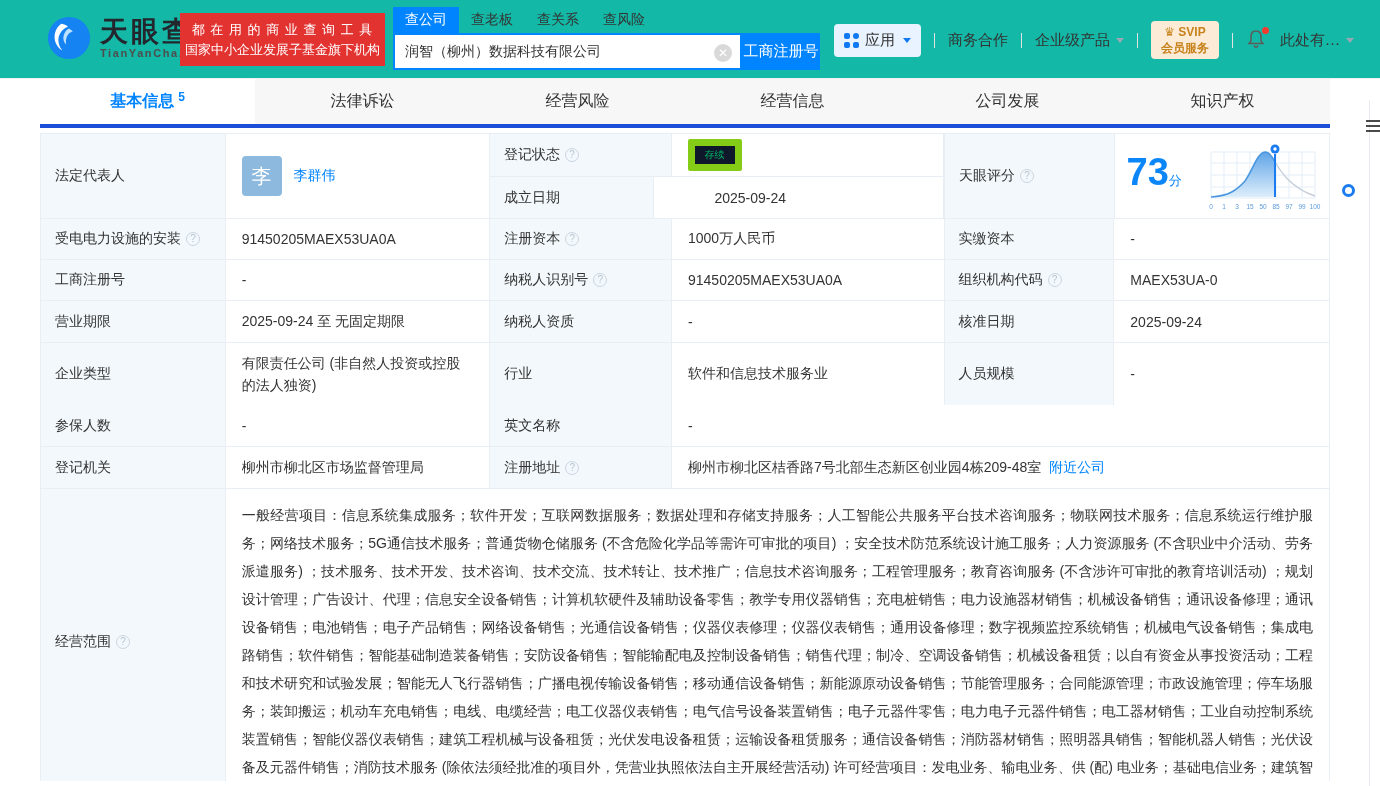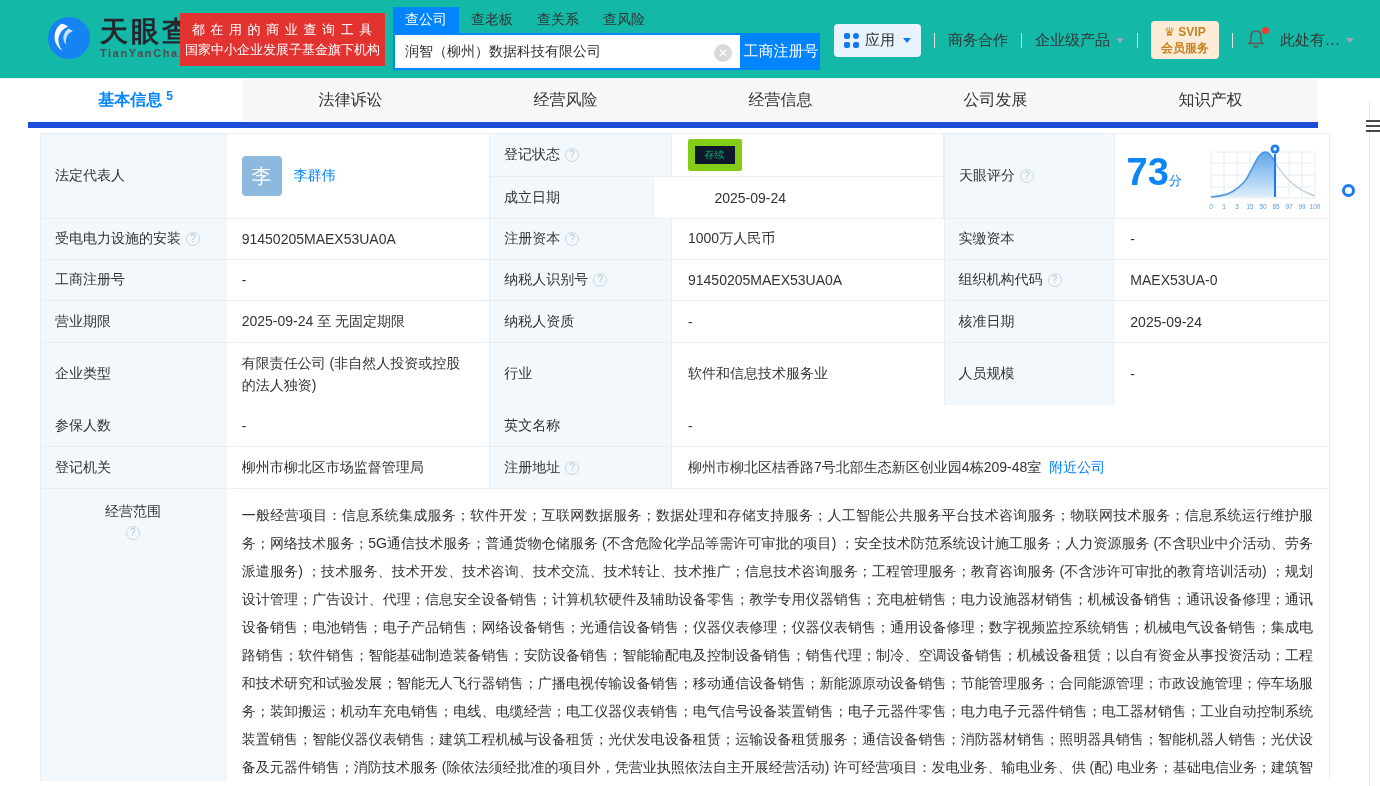--- a/index.html
+++ b/index.html
@@ -33,21 +33,21 @@
   .caret { width:0; height:0; border-left:4px solid transparent; border-right:4px solid transparent; border-top:5px solid #9aa7b5; margin-left:2px; }
   .caret.blue { border-top-color:#1079f2; }
   .hsep { width:1px; height:15px; background:#e3e3e3; margin:0 13px; }
   .hitem { cursor:pointer; display:flex; align-items:center; gap:4px; white-space:nowrap;font-family:Liberation Serif, serif; }
   .svip { background:#fcecd7; border-radius:4px; padding:3px 10px; text-align:center; color:#c7821c; font-size:12px; font-weight:bold; line-height:16px; cursor:pointer; }
   .bell { position:relative; width:22px; height:22px; cursor:pointer; }
   .bell svg { display:block; }
   .bell .dot { position:absolute; top:-2px; right:-1px; width:7px; height:7px; background:#f03b30; border-radius:50%; }
 
   
-  .tabbar { position:absolute; left:28px; top:79px; width:1290px; height:49px; background:#f7f7f7; display:flex; border-bottom:6px solid #1d4ed8;justify-content:center; }
+  .tabbar { position:absolute; left:40px; top:79px; width:1290px; height:49px; background:#f7f7f7; display:flex; border-bottom:4px solid #1d4ed8;justify-content:center; }
   .tab { flex:1; display:flex; align-items:center; justify-content:center; font-size:16px; color:#333; cursor:pointer; position:relative; }
   .tab.active { background:#fff; color:#0084ff; font-weight:bold; }
   .tab .cnt { font-size:12px; color:#0084ff; margin-left:4px; position:relative; top:-5px; }
   .tab.hist { color:#ff7d20; }
   .tab.hist .cnt { color:#999; font-weight:normal; }
   .vipbadge { position:absolute; top:5px; right:36px; background:#ffa21c; color:#fff; font-size:10px; font-weight:bold; padding:1px 6px; border-radius:3px 3px 3px 0; }
   .help { display:inline-block; width:14px; height:14px; border:1px solid #ccd6e0; border-radius:50%; color:#b9c5cf; font-size:10px; line-height:12px; text-align:center; flex:none; cursor:pointer; }
   .help::after { content:"?"; }
   .tab .help { margin-left:4px; }
 
@@ -70,21 +70,21 @@
   .avatar { width:40px; height:40px; border-radius:4px; background:#8cb9dd; color:#fff; font-size:20px; display:flex; align-items:center; justify-content:center; cursor:pointer; flex:none; }
   .plink { color:#0084ff; margin-left:12px; cursor:pointer; }
   .badge-green { display:inline-block; padding:2px 10px; border:7px solid #84cc16; background:#0f172a; color:#00b365; font-size:10px; border-radius:2px; }
   .alink { color:#0084ff; cursor:pointer; margin-left:8px; white-space:nowrap; }
 
   .score-cell { justify-content:space-between; padding:0 6px 0 12px; }
   .score-num { color:#0b86f8; font-weight:bold; font-size:38px; line-height:38px; }
   .score-unit { font-size:13px; font-weight:normal; }
   .scope { align-items:flex-start; padding:12px 16px; line-height:28px; text-align:justify; display:block; }
   .wrapval { line-height:22px; padding-top:9px; padding-bottom:9px; align-items:flex-start; display:block; }
-  .lbl-top { align-items:flex-start; padding-top:14px;flex-direction:column; }
+  .lbl-top { align-items:flex-start; padding-top:14px; }
 
   
   .edge-line { position:absolute; left:1369px; top:100px; height:686px; width:1px; background:#e9e9ef; }
   .edge-dot { position:absolute; left:1342px; top:184px; width:13px; height:13px; border:3px solid #1a7cf0; border-radius:50%; }
   .edge-menu { position:absolute; left:1366px; top:117px; width:18px; }
   .edge-menu i { display:block; height:2px; background:#4a4a4a; margin:3px 0; }
 </style>
 </head>
 <body>
 

